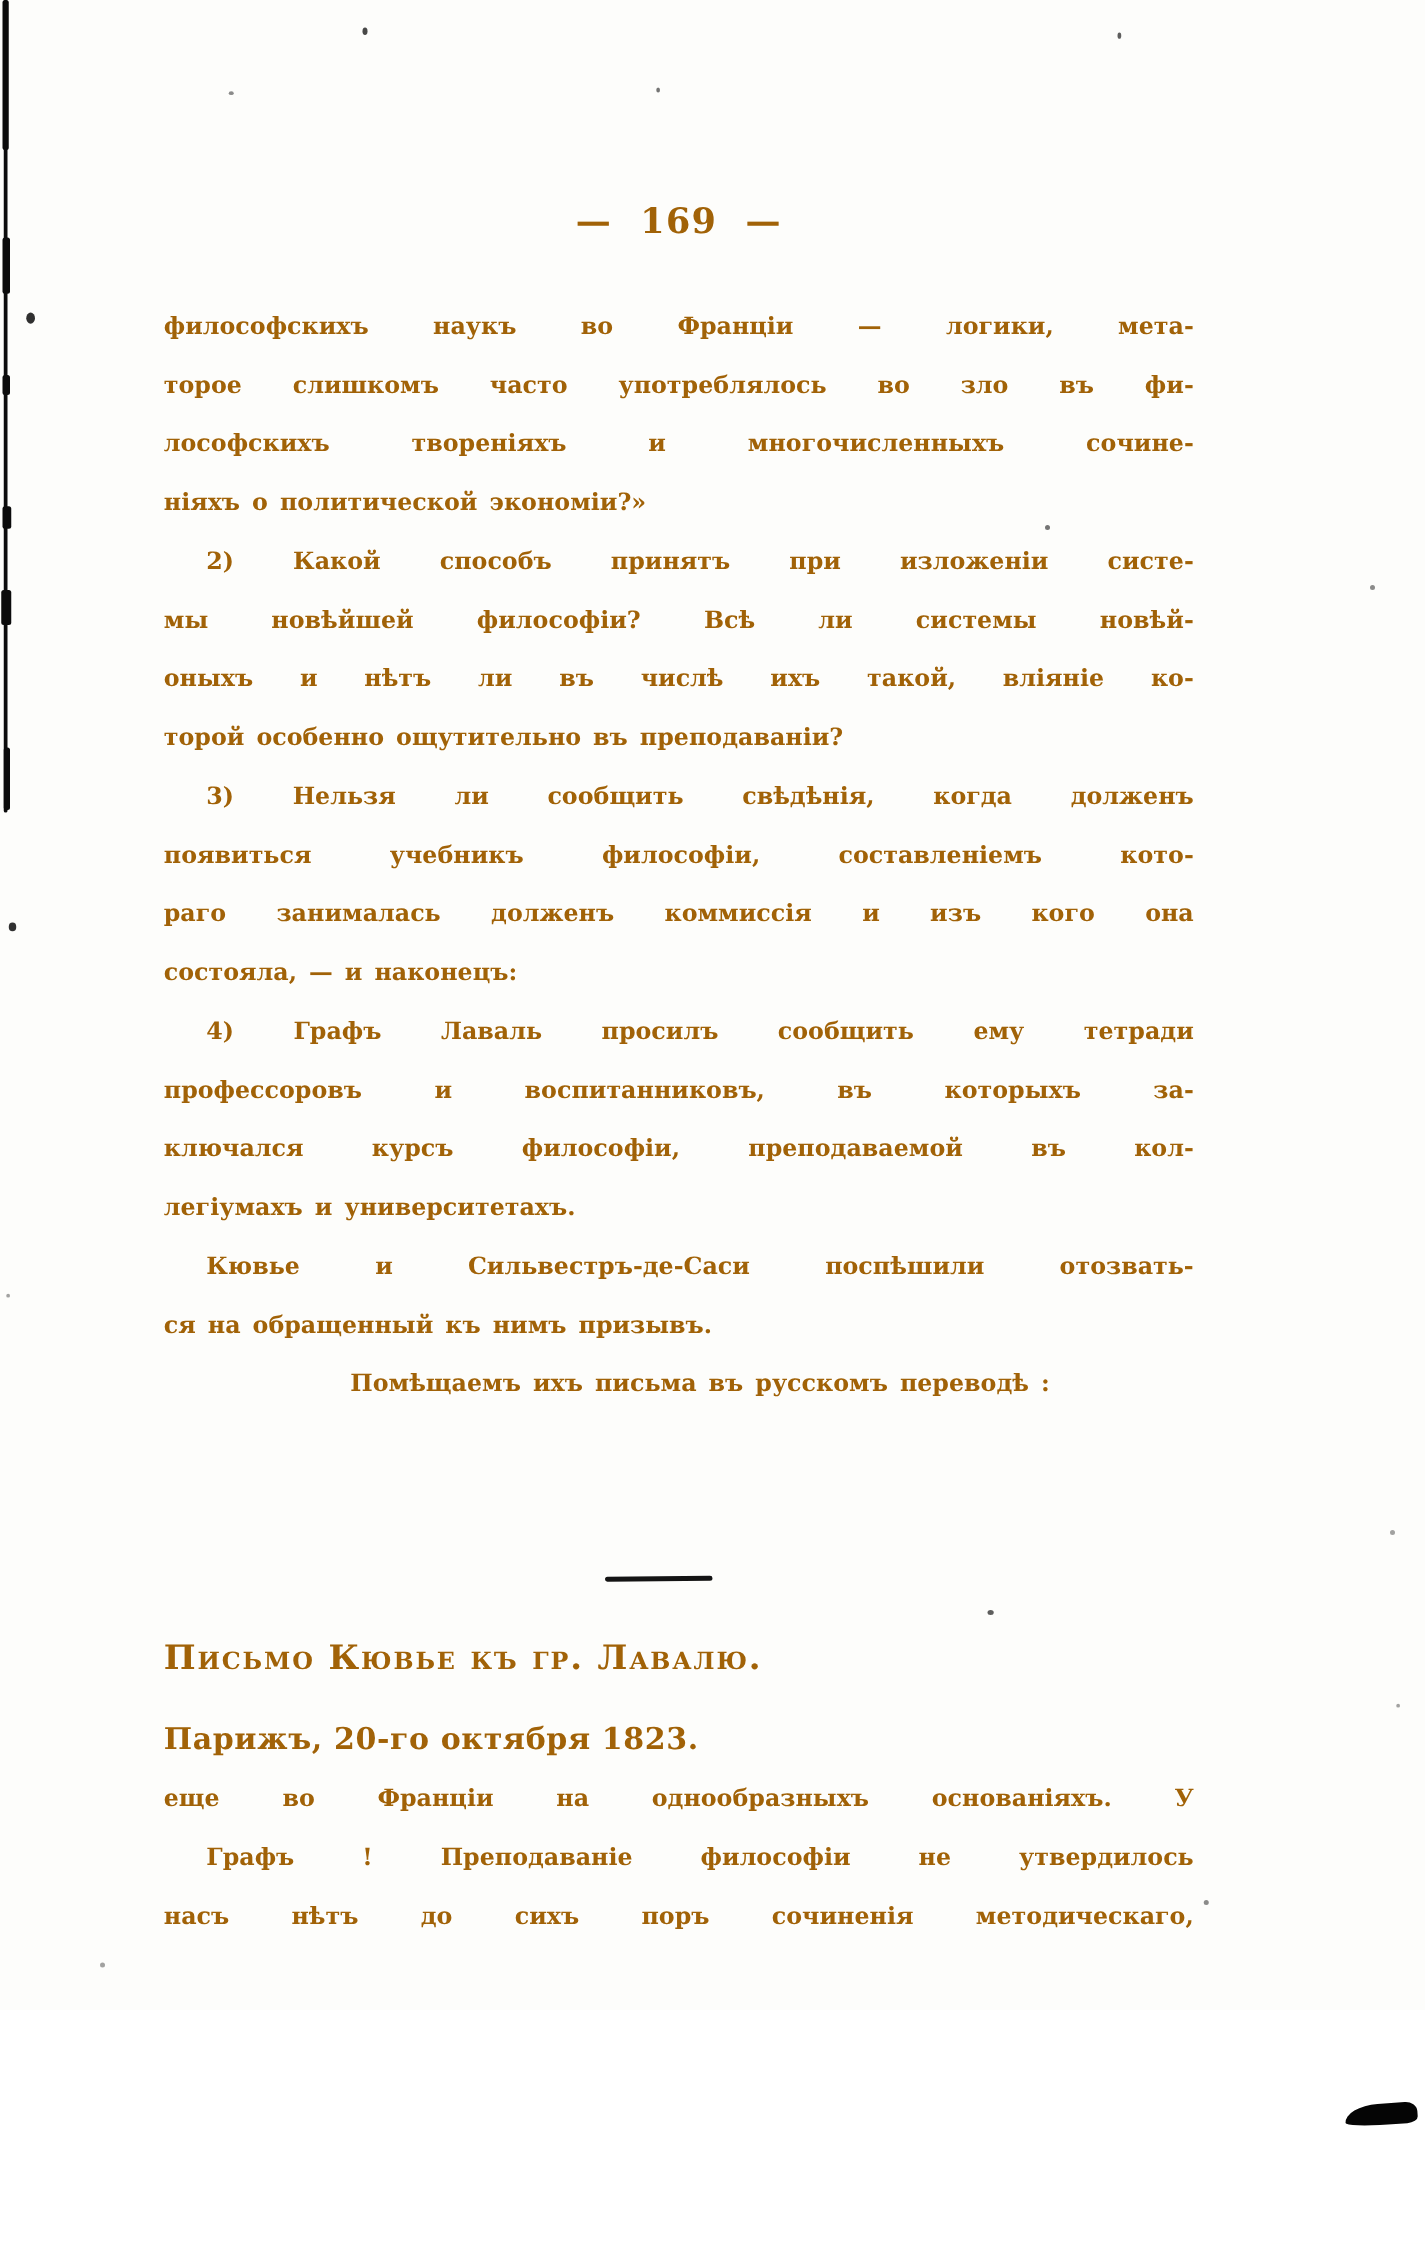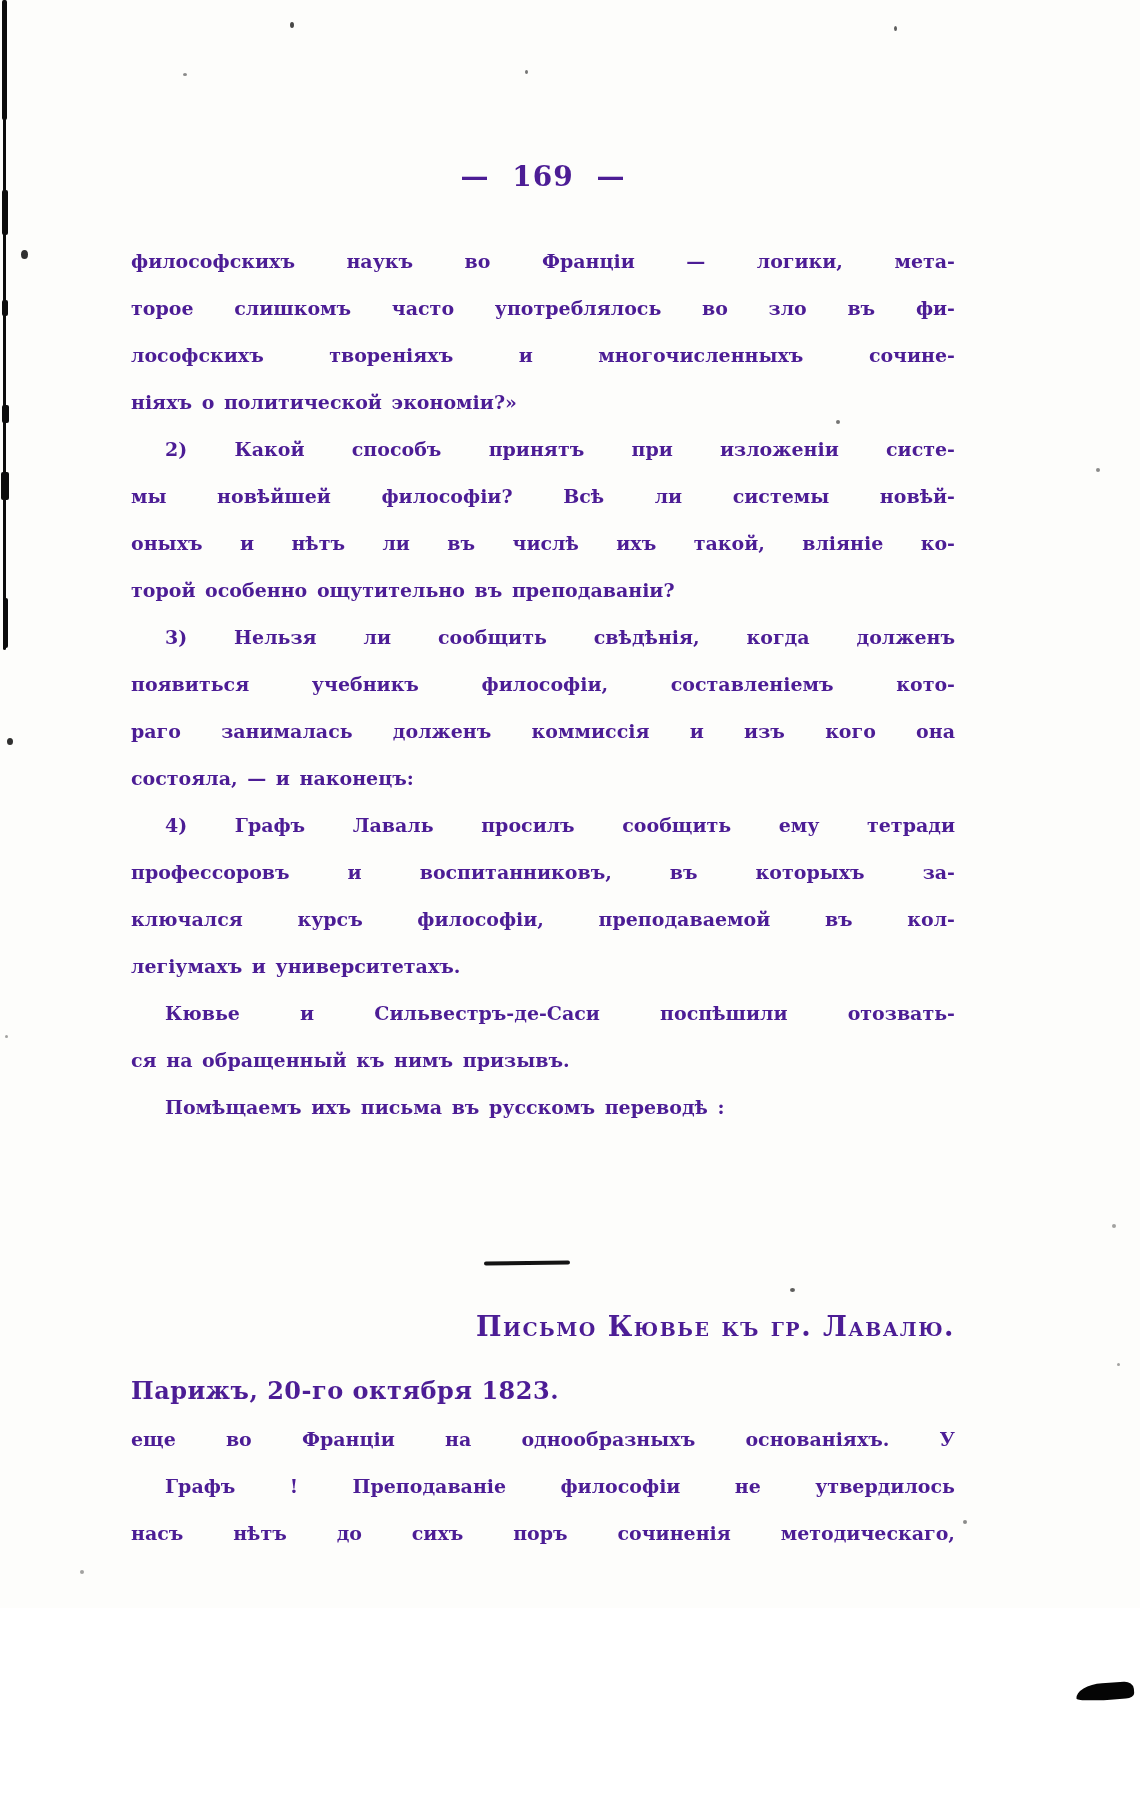--- a/index.html
+++ b/index.html
@@ -1,40 +1,40 @@
 <!DOCTYPE html>
 <html><head>
 <meta charset="utf-8">
 <style>
   html,body{margin:0;padding:0;}
   body{width:1140px;height:1795px;overflow:hidden;}
   .page{
     position:relative;width:1140px;height:1608px;
-    background:#fdfdfb;color:#4c1d95;
+    background:#fdfdfb;color:#a16207;
     font-family:"DejaVu Serif","Liberation Serif",serif;
     font-weight:bold;
   }
   .page-number{
     position:absolute;top:158px;left:131px;width:824px;
     text-align:center;font-size:28px;line-height:38px;
     word-spacing:12px;letter-spacing:1px;
   }
   .body-text{position:absolute;top:238px;left:131px;width:824px;}
   .letter-text{position:absolute;top:1416px;left:131px;width:824px;}
   .line{
     height:47px;line-height:47px;font-size:19px;
     overflow:visible;white-space:normal;
     word-spacing:3px;
   }
   .line.just{text-align:justify;text-align-last:justify;word-spacing:0;}
-  .line.ind{text-indent:34px;}
+  .line.ind{text-indent:34px;text-align:center;}
   .divider{position:absolute;left:484px;top:1261px;width:86px;height:4px;background:#141414;border-radius:2px;transform:rotate(-0.6deg);}
   .letter-heading{
     position:absolute;top:1310px;left:131px;width:824px;
-    text-align:right;font-size:27px;line-height:34px;
+    text-align:left;font-size:27px;line-height:34px;
     font-variant-caps:small-caps;letter-spacing:1.5px;
   }
   .dateline{
     position:absolute;top:1376px;left:131px;width:824px;
     padding-right:85px;box-sizing:border-box;
     font-size:24px;line-height:30px;letter-spacing:0.5px;
   }
   .edge-seg{position:absolute;background:#0c0c0c;border-radius:2px;}
   .speck{position:absolute;background:#1a1a1a;border-radius:50%;}
   .ink-blob{

